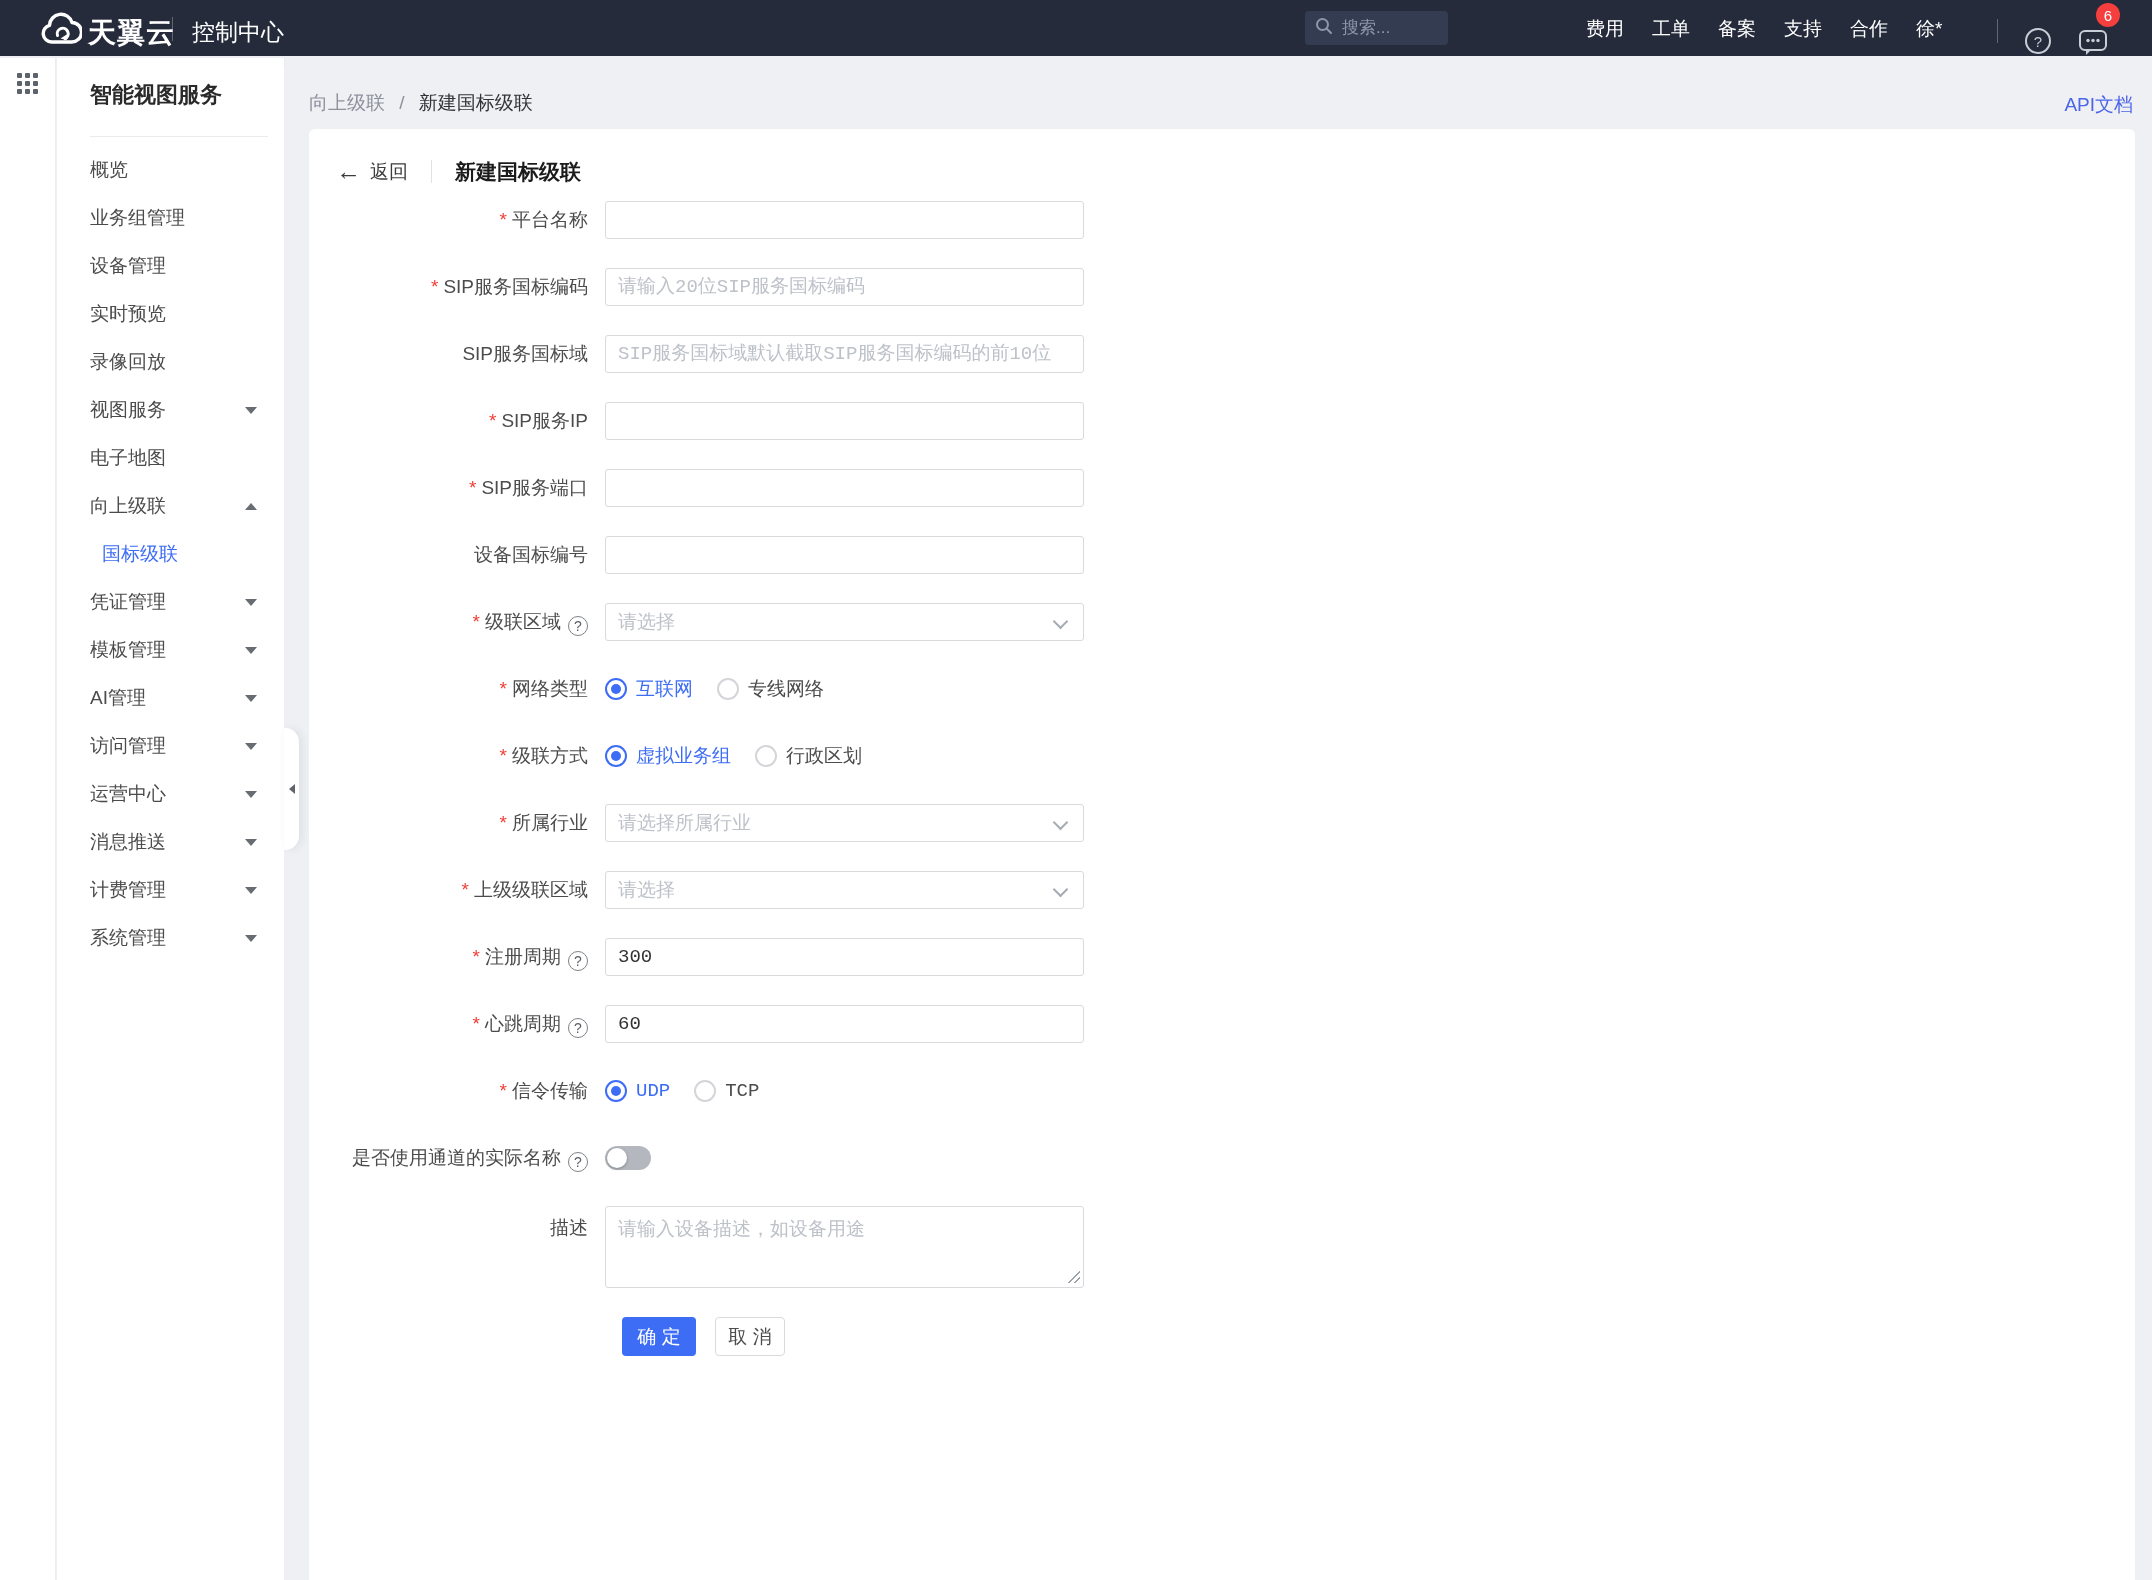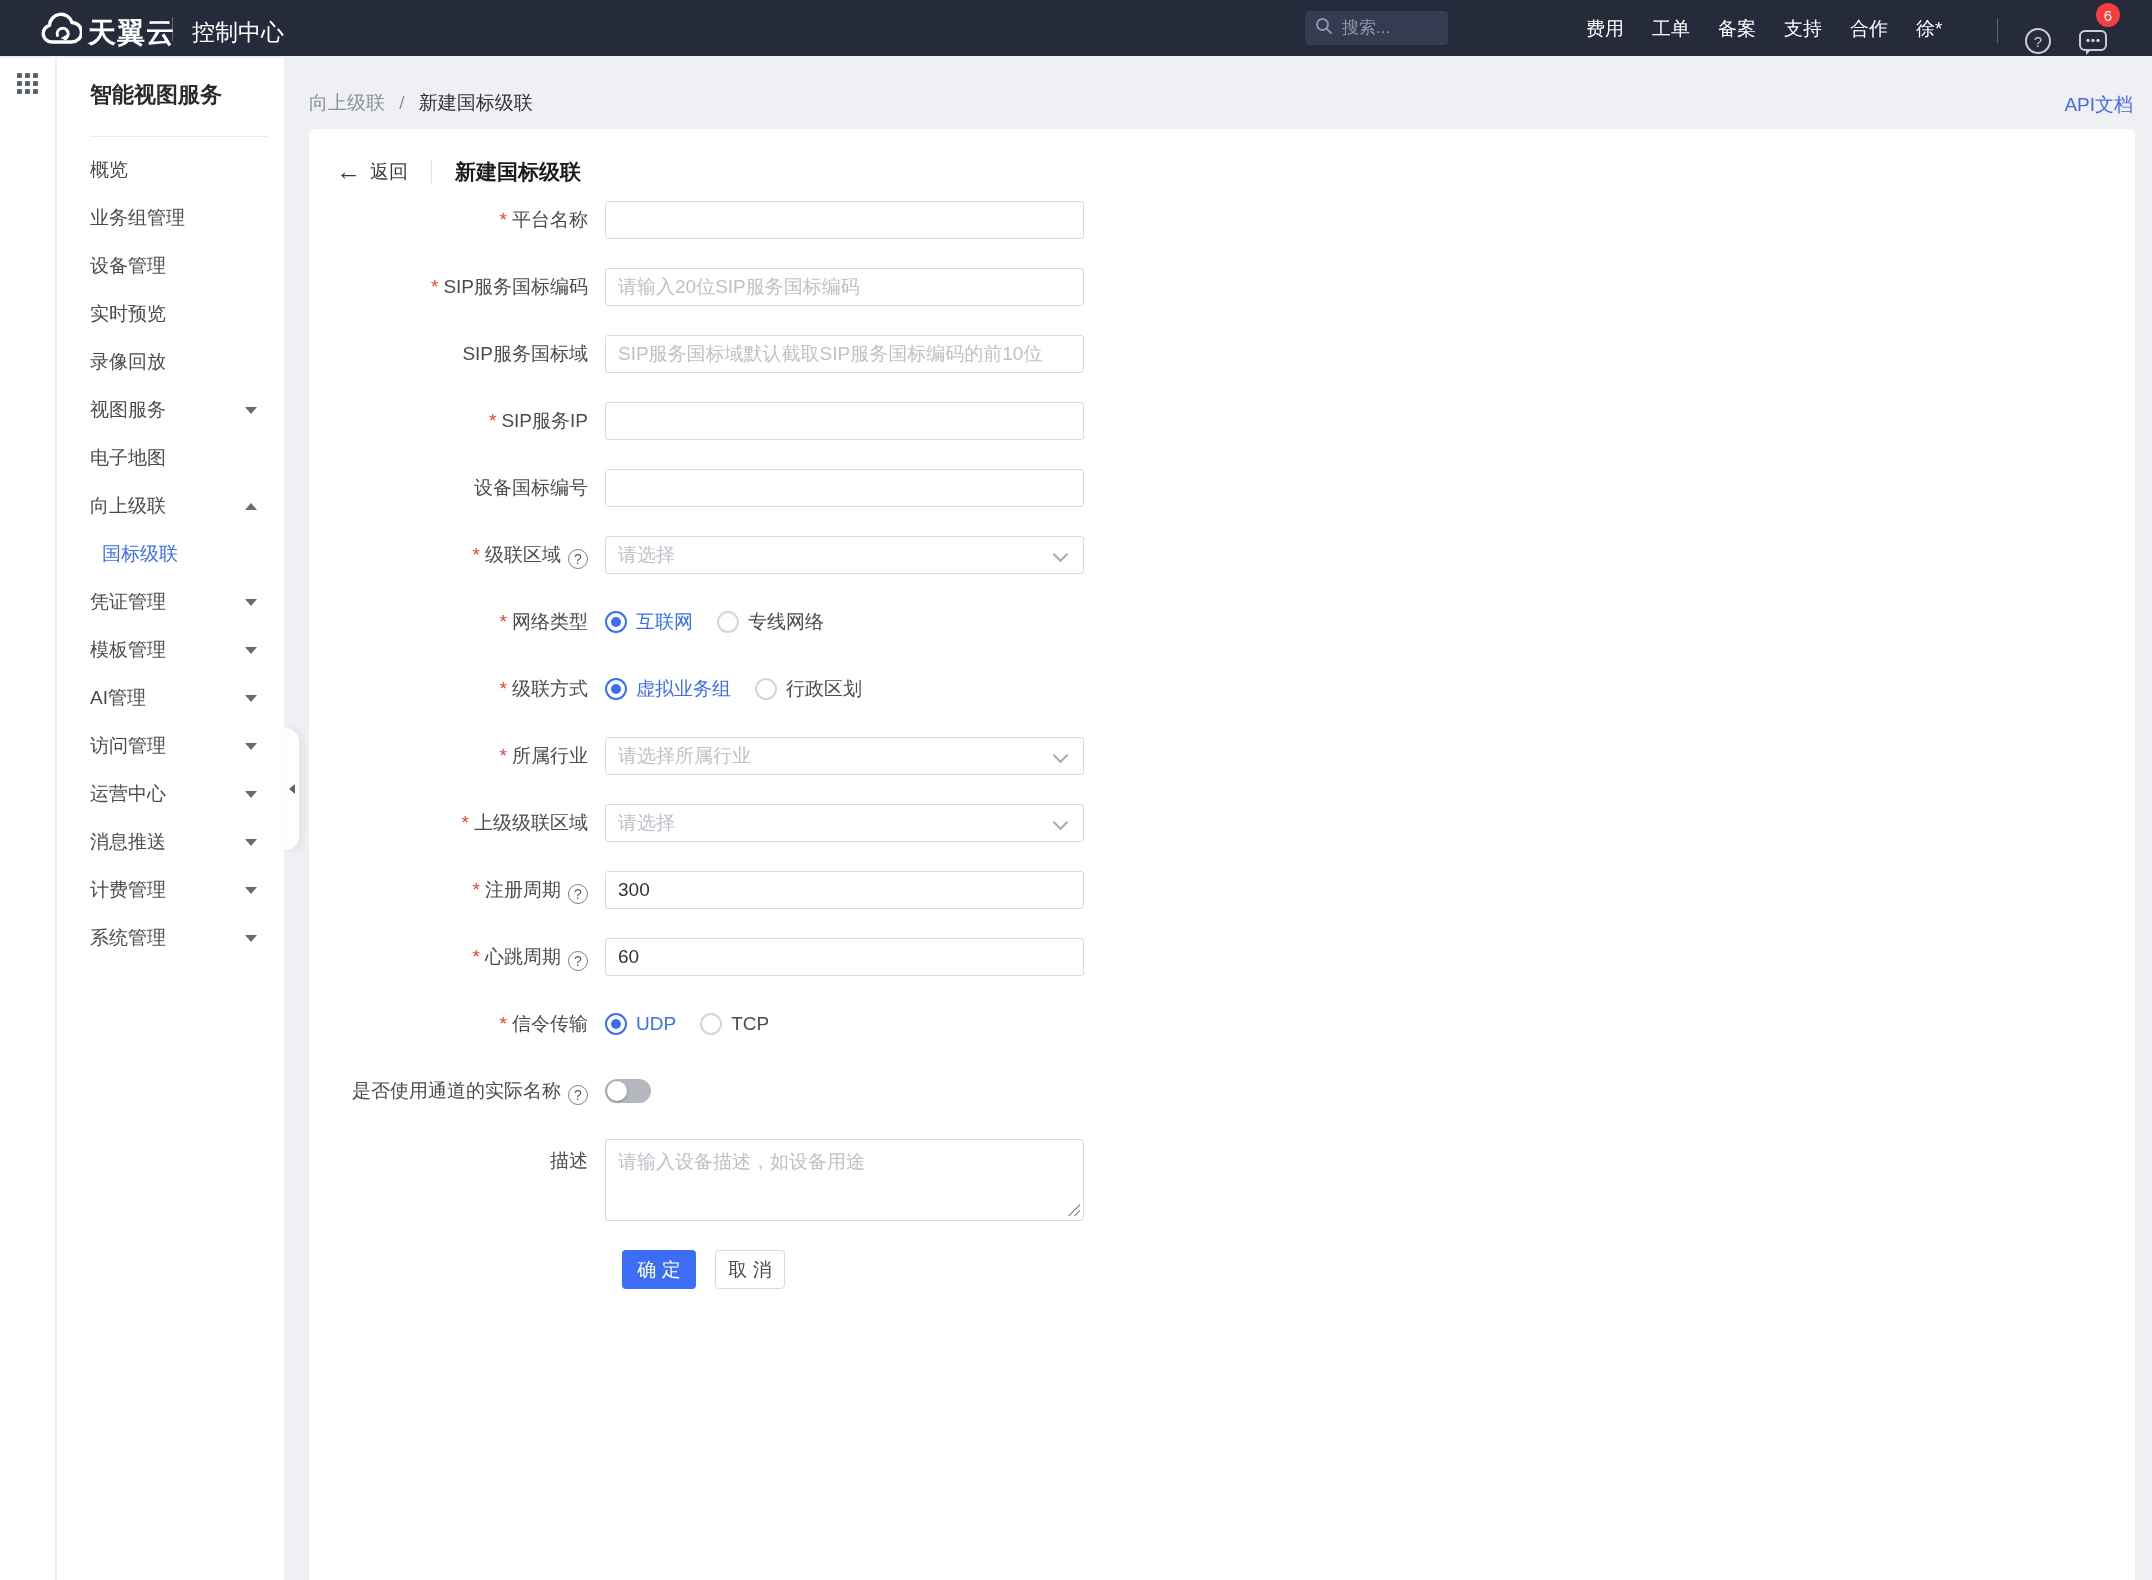--- a/index.html
+++ b/index.html
@@ -60,21 +60,21 @@
   .ptitle { font-size:21px; font-weight:bold; color:#1b1b1b; }
   
   .form { margin-top:14px; }
   .frow { display:flex; margin-bottom:29px; }
   .flabel { flex:0 0 296px; width:296px; text-align:right; padding-right:17px; font-size:19px;
             color:#4c4c4c; line-height:38px; white-space:nowrap; }
   .flabel.top { line-height:24px; padding-top:10px; }
   .req { color:#f03e36; margin-right:5px; }
   .helpq { display:inline-block; width:20px; height:20px; line-height:18px; border:1px solid #7d8188;
            border-radius:50%; font-size:14px; color:#5a5e64; text-align:center; margin-left:7px; vertical-align:-3px; }
-  .fctrl { display:flex; align-items:center; min-height:38px; }
+  .fctrl { display:flex; align-items:center; min-height:38px;font-family:Liberation Mono, monospace; }
   .tinput { width:479px; height:38px; border:1px solid #d8dade; border-radius:3px; padding:0 12px;
             font-size:19px; color:#333; font-family:inherit; outline:none; background:#fff; }
   .tinput::placeholder, .ftext::placeholder { color:#bdc1c8; }
   .fselect { position:relative; width:479px; height:38px; border:1px solid #d8dade; border-radius:3px;
              display:flex; align-items:center; padding:0 42px 0 12px; font-size:19px; color:#bdc1c8;
              background:#fff; cursor:pointer; }
   .chev { position:absolute; right:17px; top:12px; width:11px; height:11px;
           border-right:2px solid #a6abb3; border-bottom:2px solid #a6abb3; transform:rotate(45deg); }
   .ropt { display:flex; align-items:center; margin-right:24px; font-size:19px; cursor:pointer; }
   .radio { width:22px; height:22px; border-radius:50%; margin-right:9px; flex:0 0 22px; }
@@ -280,20 +280,26 @@
           </div>
       </div>
 
       <div class="frow">
         <div class="flabel"><span class="req">*</span><span>SIP服务IP</span></div>
         <div class="fctrl">
             <input class="tinput" style="">
           </div>
       </div>
 
+      <div class="frow">
+        <div class="flabel"><span class="req">*</span><span>SIP服务端口</span></div>
+        <div class="fctrl">
+            <input class="tinput" style="">
+          </div>
+      </div>
 
       <div class="frow">
         <div class="flabel"><span>设备国标编号</span></div>
         <div class="fctrl">
             <input class="tinput" style="">
           </div>
       </div>
 
       <div class="frow">
         <div class="flabel"><span class="req">*</span><span>级联区域</span><span class="helpq">?</span></div>

